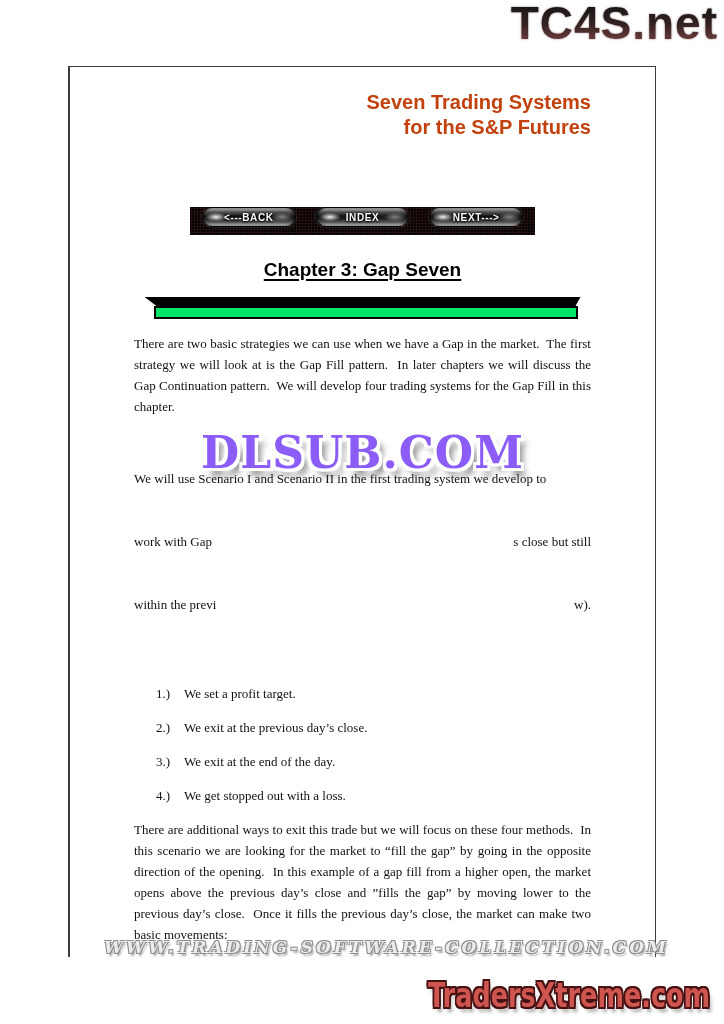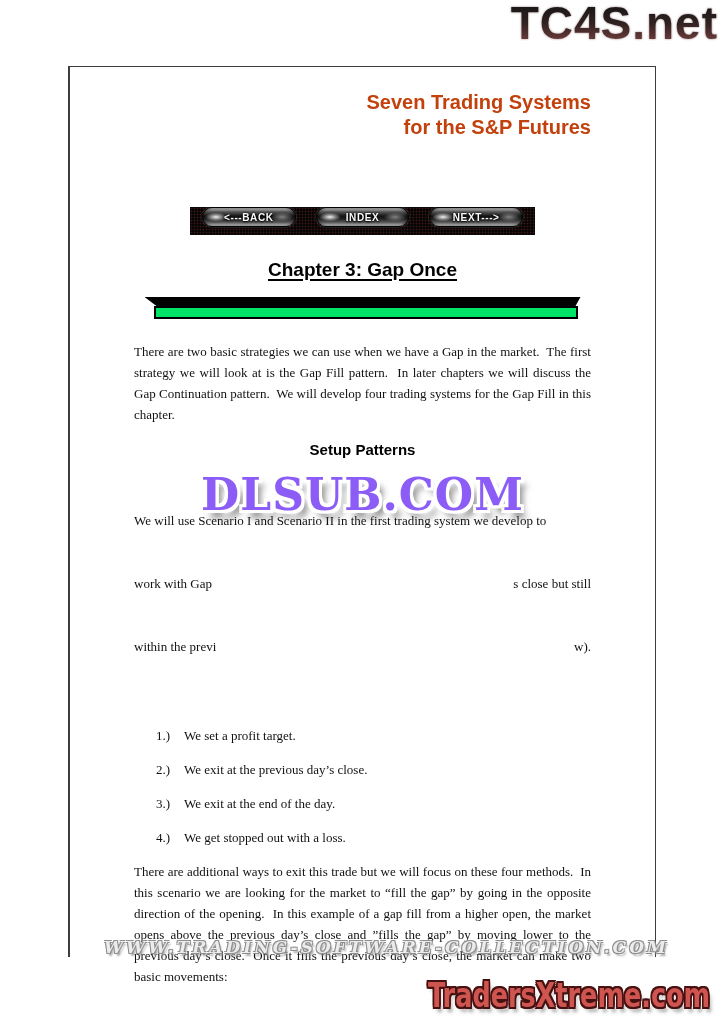--- a/index.html
+++ b/index.html
@@ -46,21 +46,21 @@
 
   
   .bar3d { margin:15px auto 0; width:436px; }
   .bar-top { height:9px; background:#020202;
     clip-path:polygon(0 0, 100% 0, calc(100% - 5px) 100%, 12px 100%); }
   .bar-face { margin:0 3px 0 9px; height:13px; background:#00e468; border:2px solid #000; }
 
   
   .body-text { font-size:13px; line-height:21px; text-align:justify;
     white-space:pre-wrap; color:#111; }
-  .p1 { margin-top:22px; }
+  .p1 { margin-top:14px; }
   .h-sub { margin-top:15px; text-align:center; font-family:"Liberation Sans", sans-serif;
     font-weight:bold; font-size:15px; line-height:19px; color:#000; }
   .p2 { margin-top:9px; position:relative; font-size:13px; line-height:21px; }
   .frag-line { display:flex; justify-content:space-between; height:21px; }
 
   .wm-center { position:absolute; top:16px; left:50%; transform:translateX(-50%);
     font-family:"DejaVu Serif", serif; font-weight:bold; font-size:44px; letter-spacing:1px;
     color:#8b5cf6; white-space:nowrap; z-index:5;
     text-shadow:-3px -3px 0 #fff, 3px -3px 0 #fff, -3px 3px 0 #fff, 3px 3px 0 #fff,
                  0 -3px 0 #fff, 0 3px 0 #fff, -3px 0 0 #fff, 3px 0 0 #fff,
@@ -106,31 +106,30 @@
     </div>
     <div class="nav-btn">
       <span>INDEX</span>
     </div>
     <div class="nav-btn">
       <span>NEXT---&gt;</span>
     </div>
   </div>
 
   <div class="chapter">
-    <span>Chapter 3: Gap Once</span>
+    <span>Chapter 3: Gap Seven</span>
   </div>
 
   <div class="bar3d">
     <div class="bar-top"></div>
     <div class="bar-face"></div>
   </div>
 
   <p class="body-text p1">There are two basic strategies we can use when we have a Gap in the market.  The first strategy we will look at is the Gap Fill pattern.  In later chapters we will discuss the Gap Continuation pattern.  We will develop four trading systems for the Gap Fill in this chapter.</p>
 
-  <div class="h-sub">Setup Patterns</div>
 
   <div class="p2 body-text">
     <div>We will use Scenario I and Scenario II in the first trading system we develop to</div>
     <div class="frag-line">
       <span>work with Gap</span>
       <span>s close but still</span>
     </div>
     <div class="frag-line">
       <span>within the previ</span>
       <span>w).</span>

